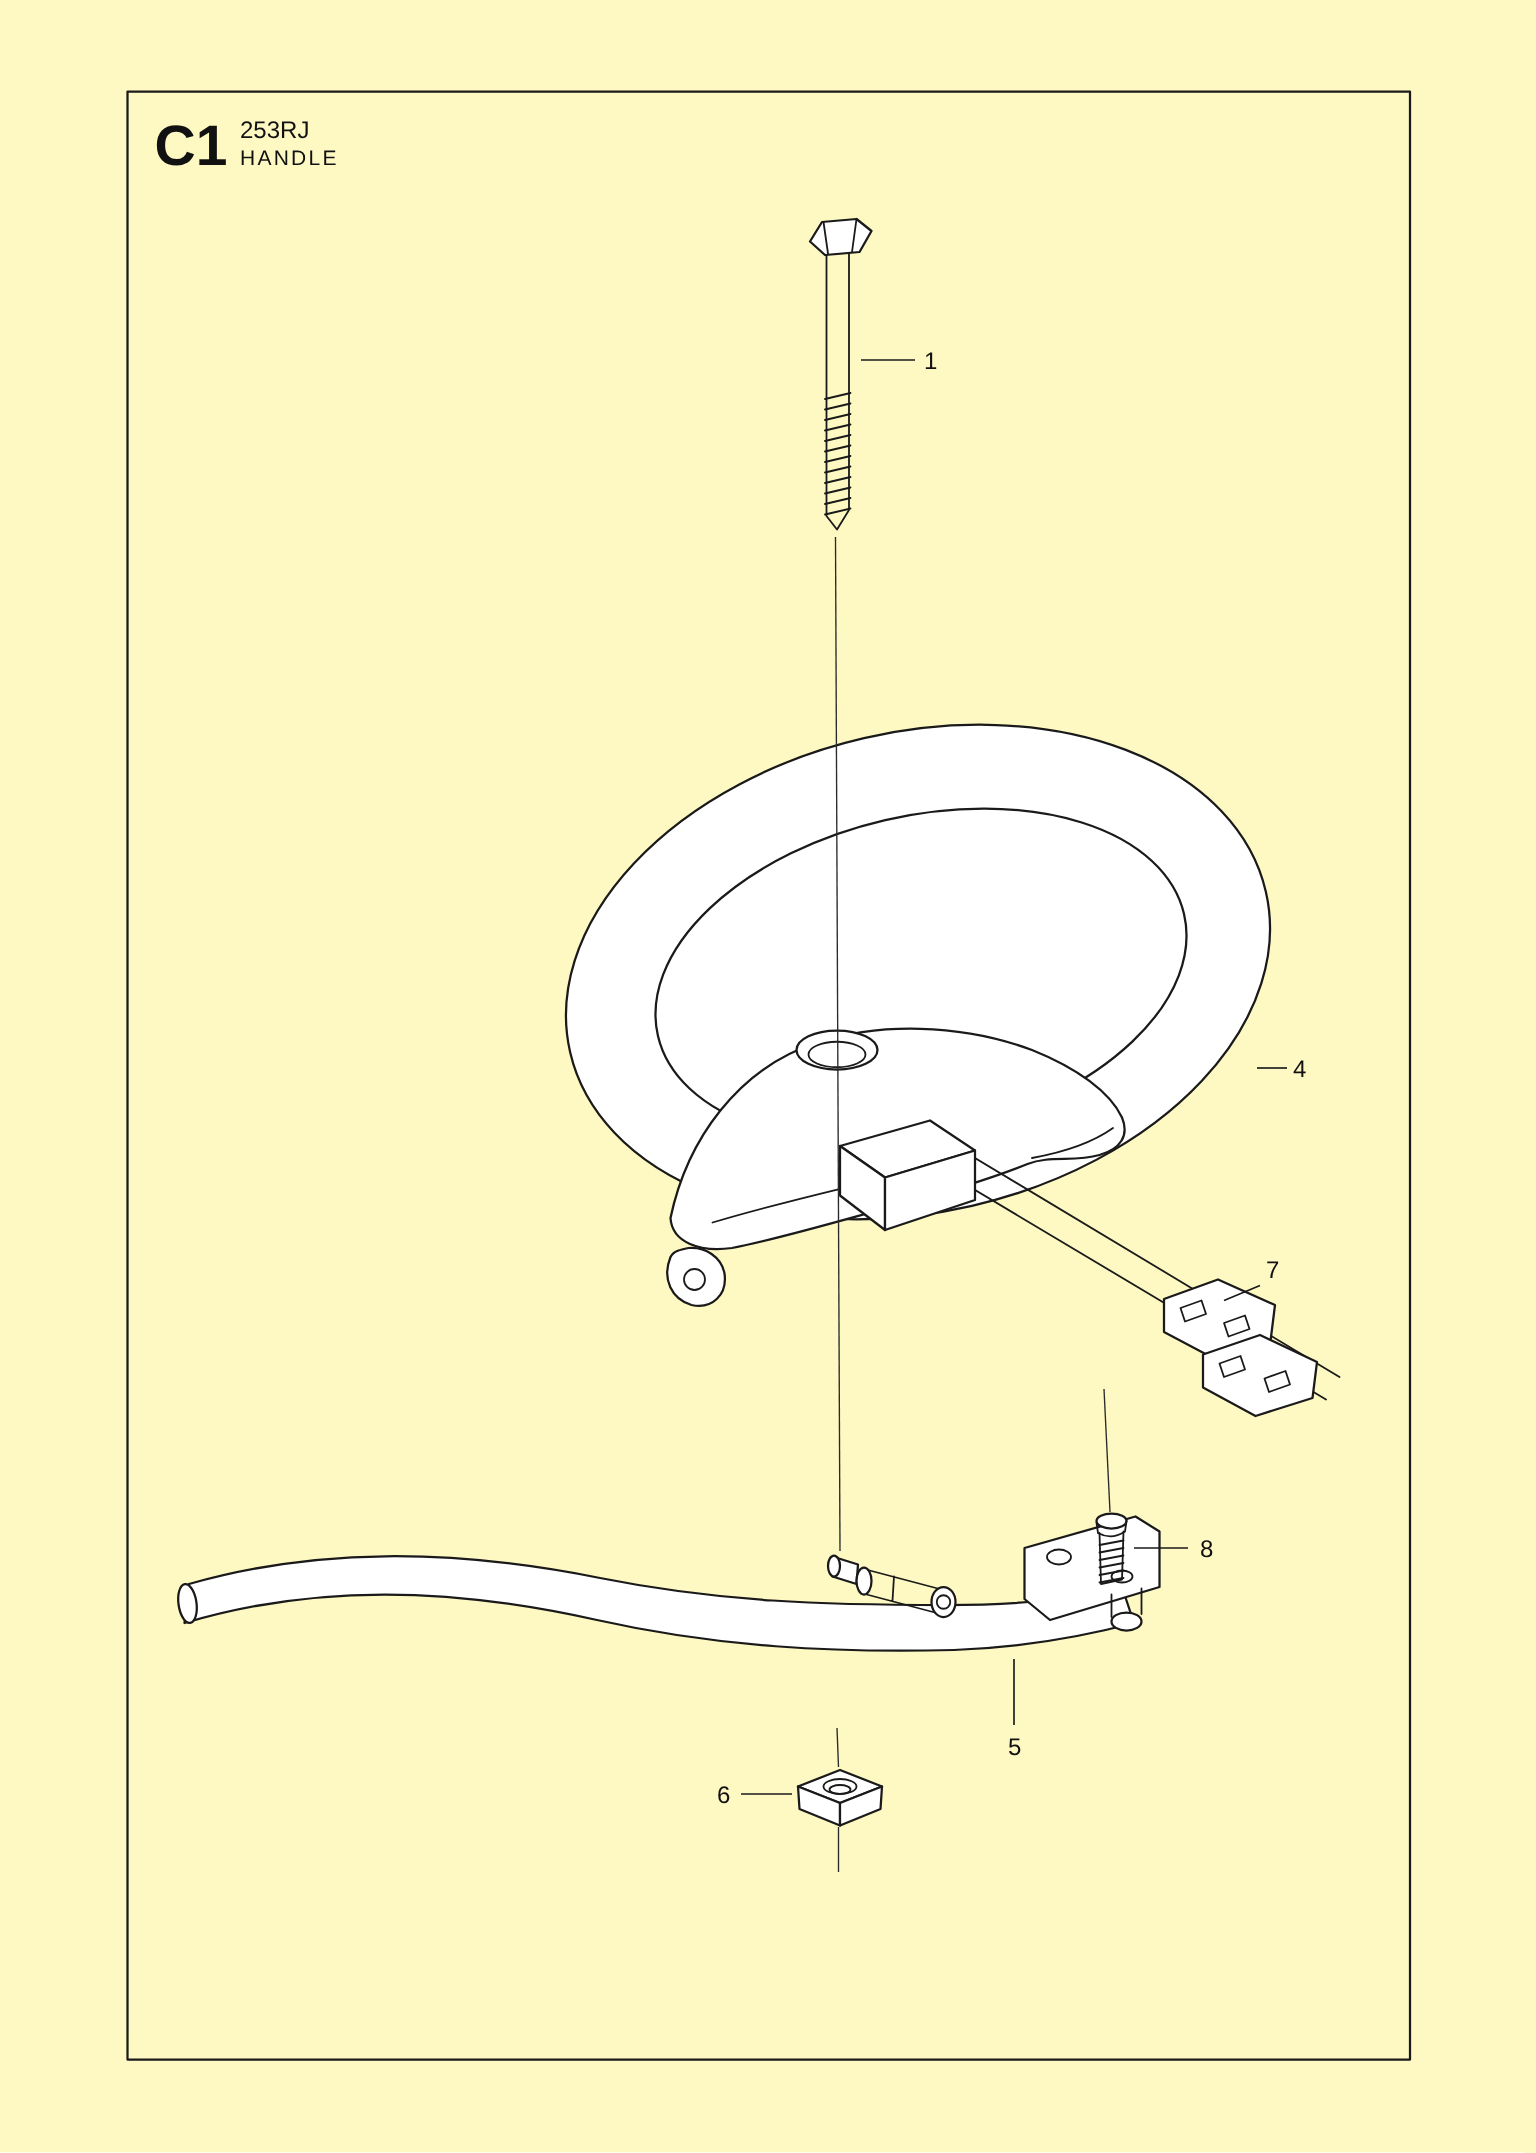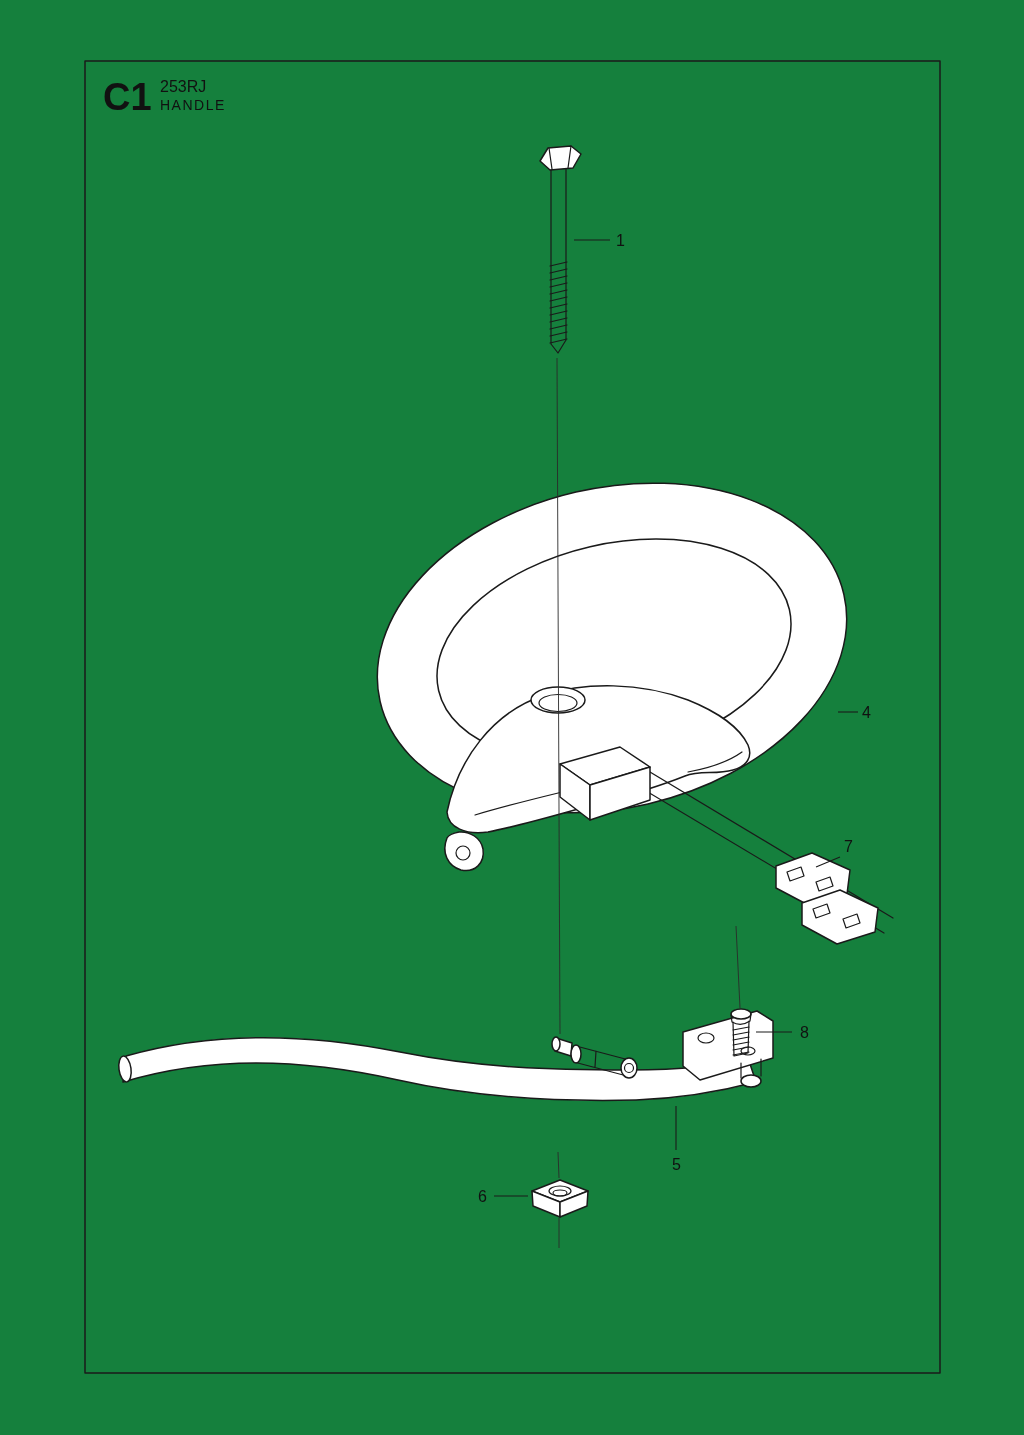--- a/index.html
+++ b/index.html
@@ -1,16 +1,16 @@
 <!DOCTYPE html>
 <html><head>
 <meta charset="utf-8">
 <style>
   html,body{margin:0;padding:0;background:#ffffff;}
-  .page{position:relative;width:1024px;height:1435px;background:#15803d;overflow:hidden;
+  .page{position:relative;width:1024px;height:1435px;background:#fef9c3;overflow:hidden;
         font-family:"Liberation Sans",sans-serif;}
   svg{position:absolute;left:0;top:0;}
   .ln{fill:none;stroke:#1a1a1a;stroke-width:1.5;stroke-linecap:round;stroke-linejoin:round;}
   .fw{fill:#ffffff;stroke:#1a1a1a;stroke-width:1.5;stroke-linecap:round;stroke-linejoin:round;}
   .det{fill:none;stroke:#1a1a1a;stroke-width:1.2;stroke-linecap:round;stroke-linejoin:round;}
   .thin{fill:none;stroke:#2a2a2a;stroke-width:0.9;}
   .leader{fill:none;stroke:#1a1a1a;stroke-width:1.1;}
   .lbl{font:16px "Liberation Sans",sans-serif;fill:#111;}
   .hdr-code{font:bold 38px "Liberation Sans",sans-serif;fill:#111;}
   .hdr-model{font:16px "Liberation Sans",sans-serif;fill:#111;}

